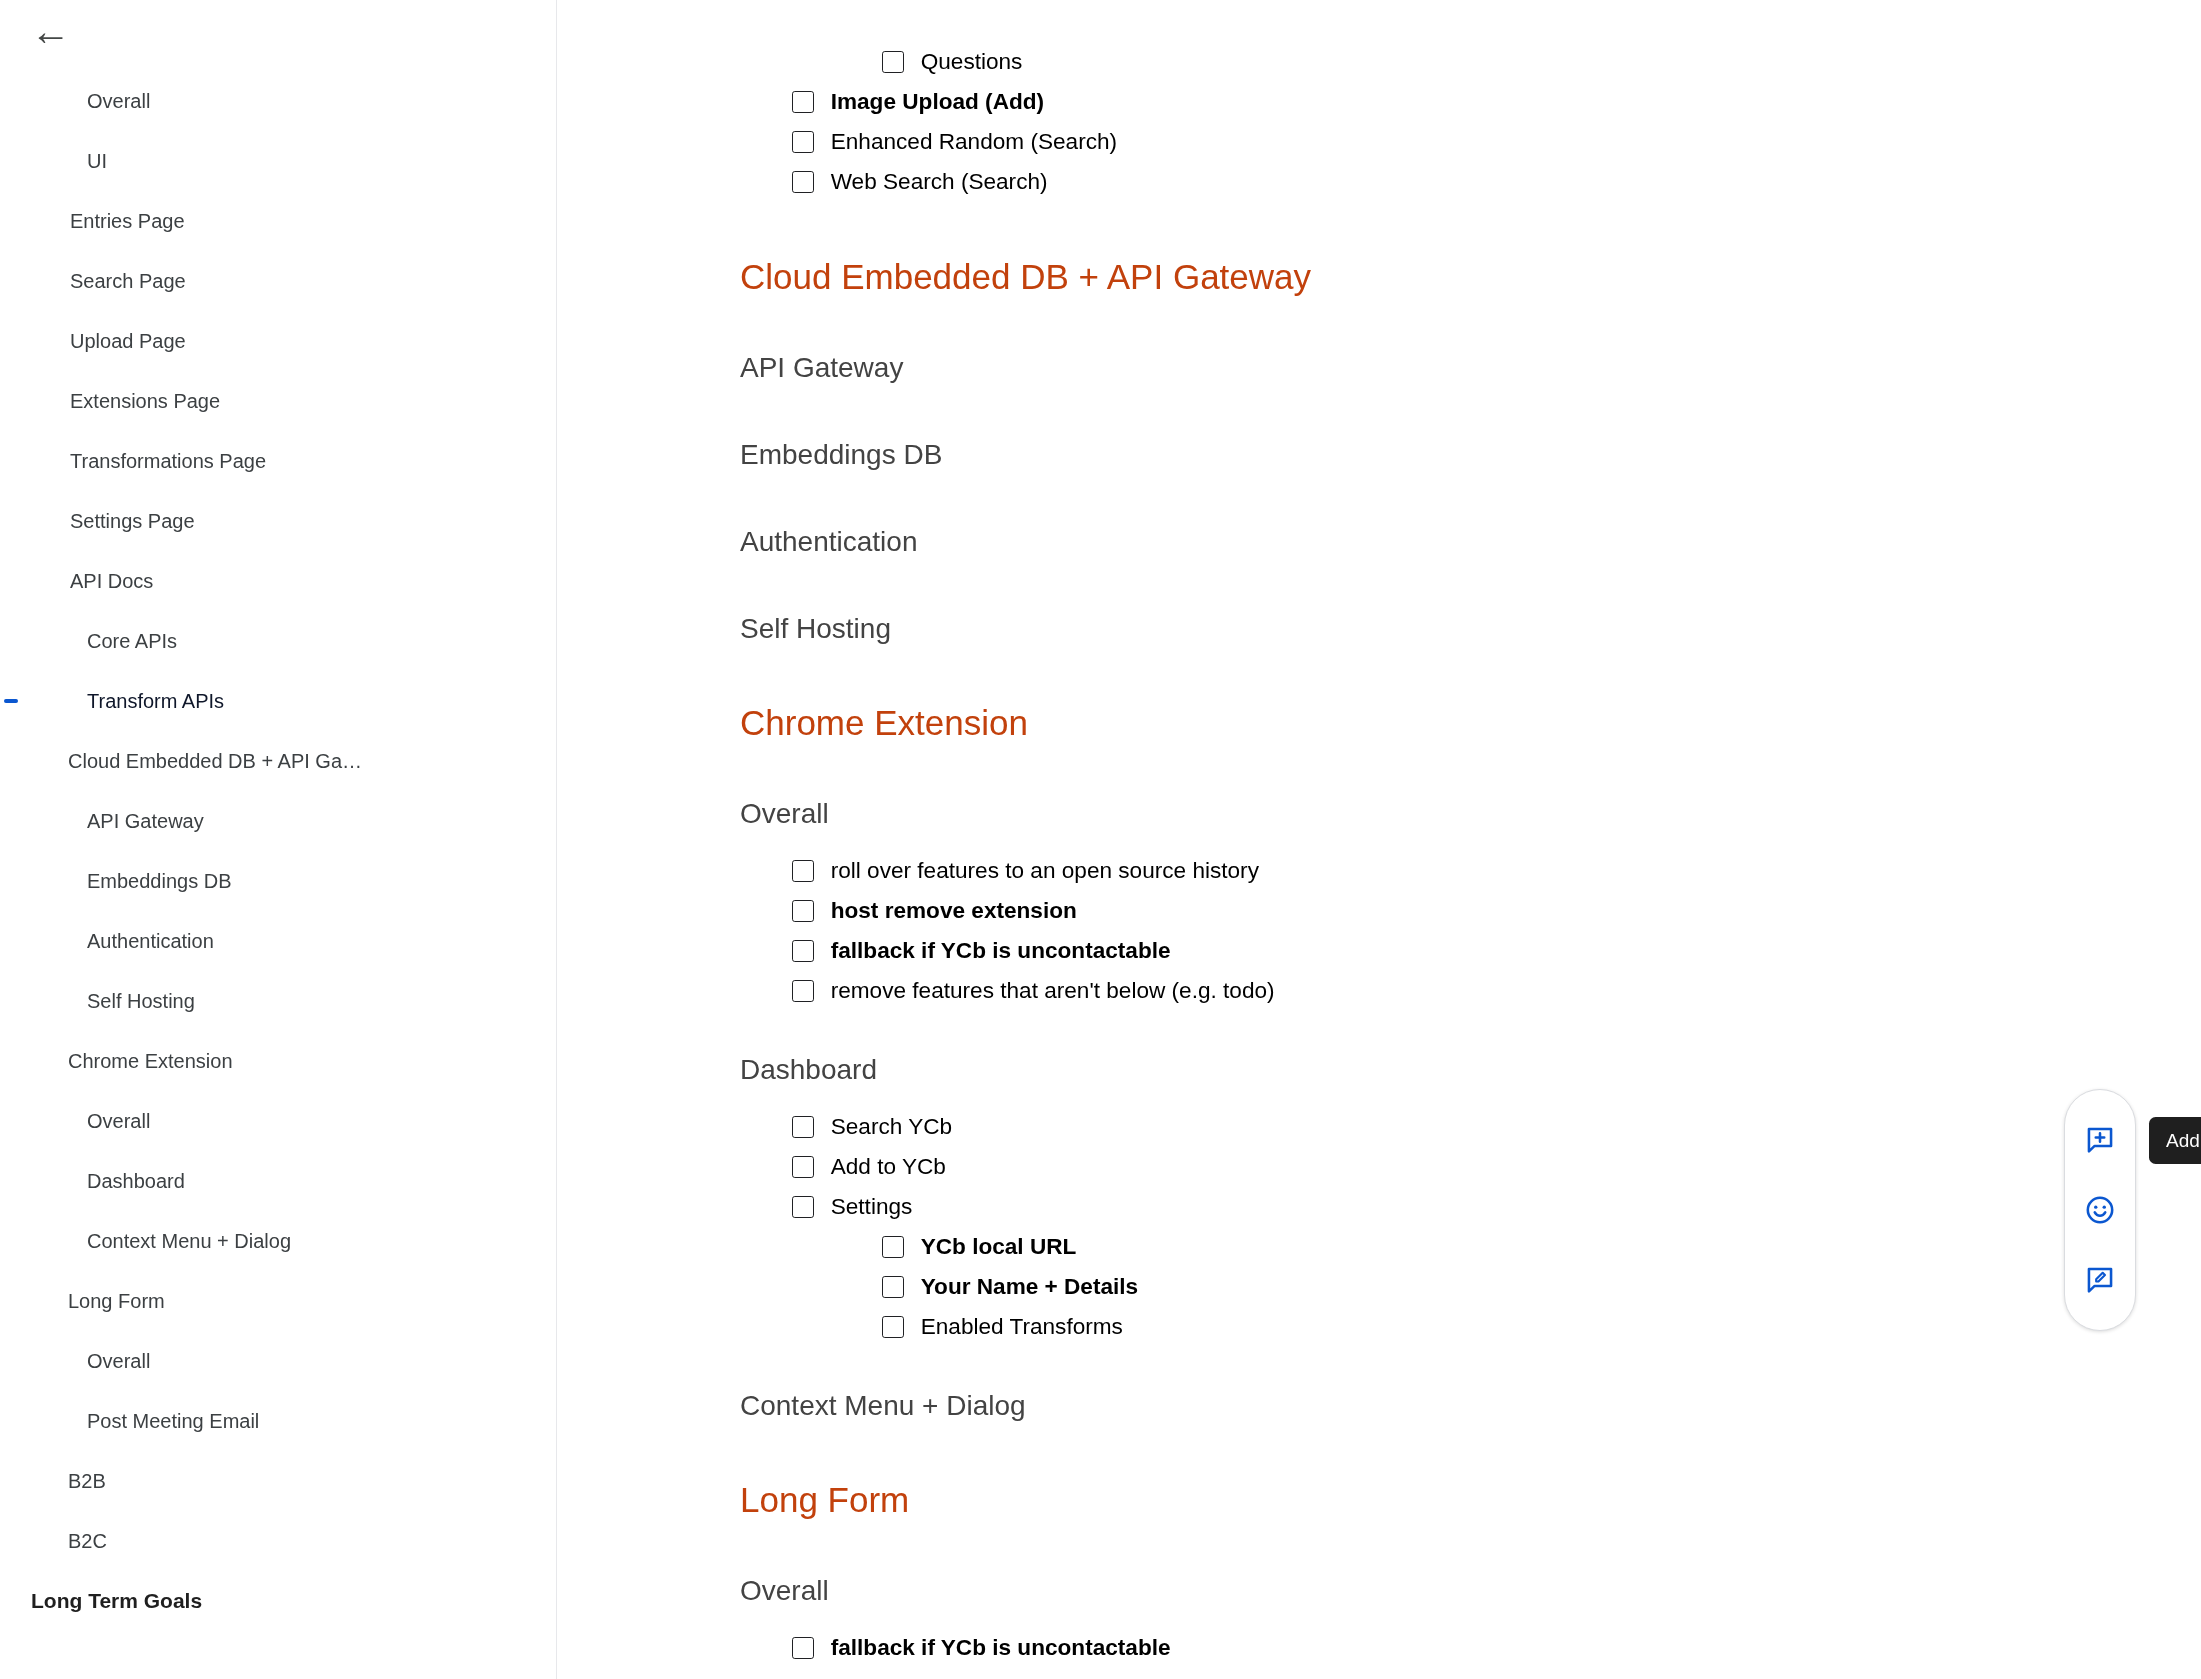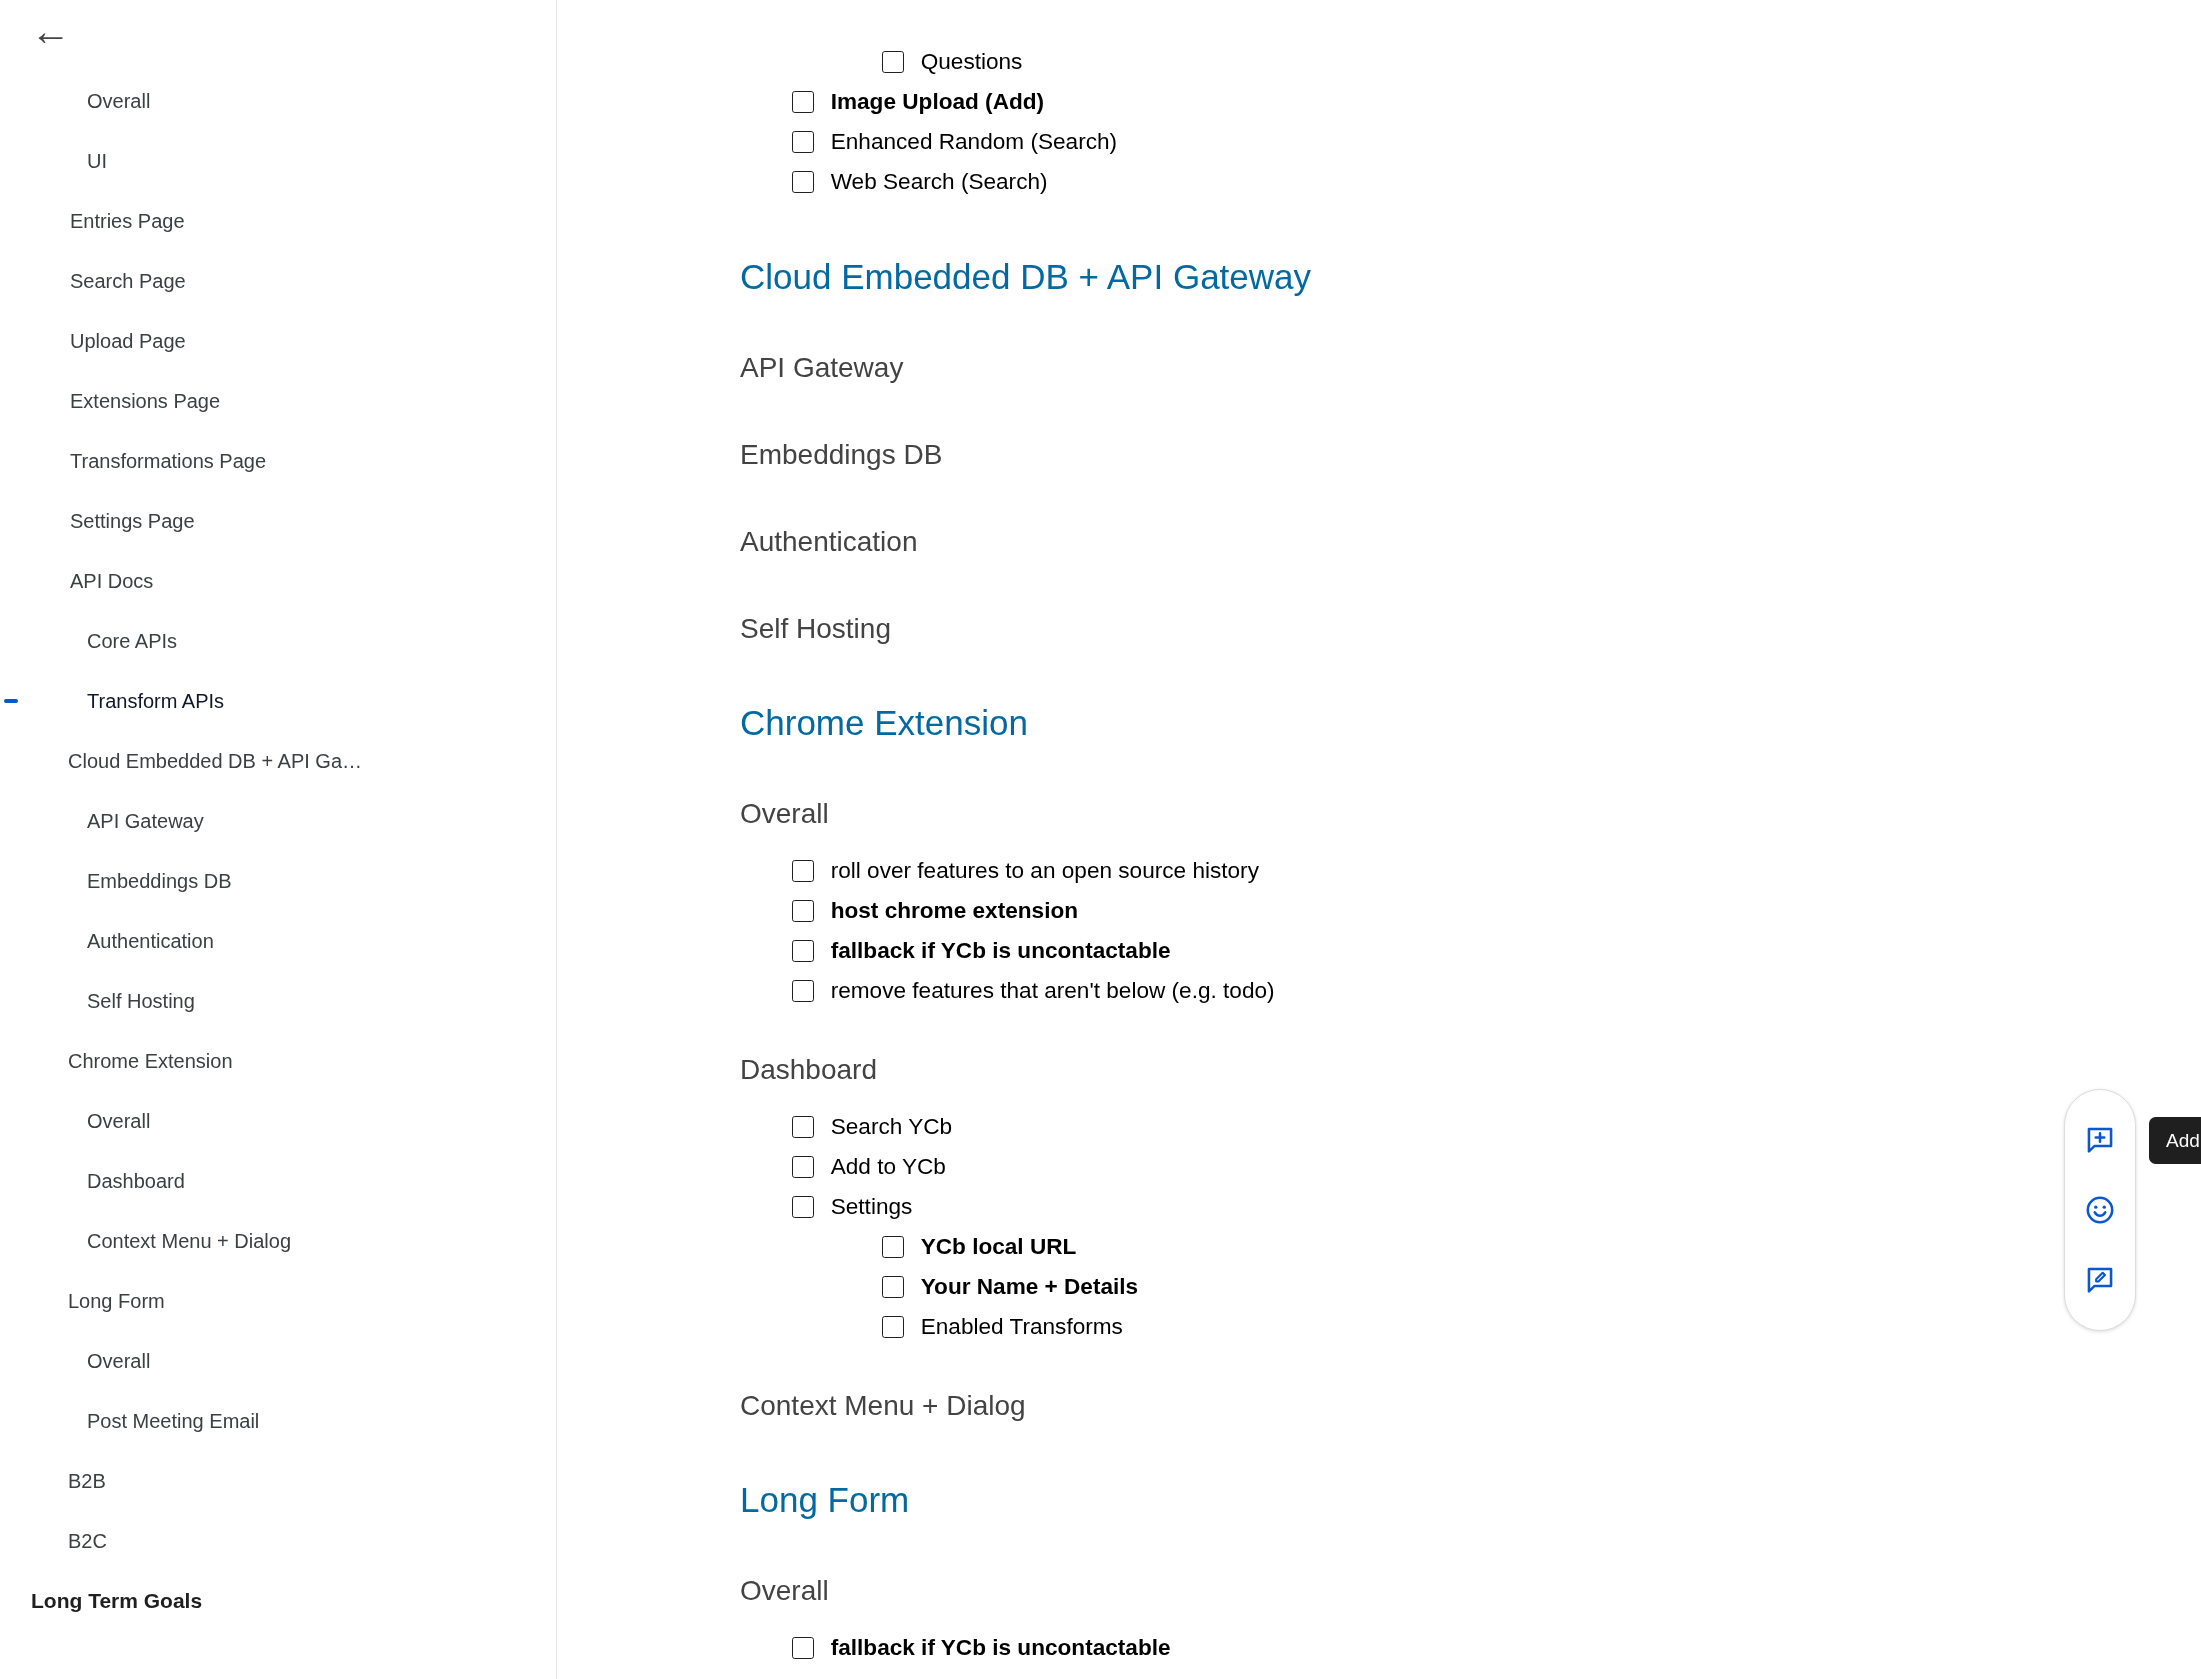--- a/index.html
+++ b/index.html
@@ -32,21 +32,21 @@
   .si.ind3 { padding-left:70px; }
   .si.active { color:#0f172a; }
   .si.active::before {
     content:""; position:absolute; left:3.8px; top:50%; margin-top:-1.9px;
     width:14px; height:3.8px; background:#0b57d0; border-radius:1.9px;
   }
 
   
   .content { position:absolute; left:740px; top:42px; width:1186px; }
   .h1 {
-    font-size:35px; font-weight:400; color:#0369a1;
+    font-size:35px; font-weight:400; color:#c2410c;
     line-height:47px; margin:51px 0 0 0; cursor:text;
   }
   .h2 {
     font-size:28px; font-weight:400; color:#434343;
     line-height:38px; margin:49px 0 0 0; cursor:text;
   }
   .checklist { margin:0; }
   .checklist + .h2 { margin-top:40px; }
   .h2 + .checklist { margin-top:18px; }
   .row {
@@ -149,21 +149,21 @@
   <div class="h1">Chrome Extension</div>
   <div class="h2">Overall</div>
 
   <div class="checklist">
     <div class="row lvl1">
       <span class="cb"></span>
       <span class="txt">roll over features to an open source history</span>
     </div>
     <div class="row lvl1 b">
       <span class="cb"></span>
-      <span class="txt">host chrome extension</span>
+      <span class="txt">host remove extension</span>
     </div>
     <div class="row lvl1 b">
       <span class="cb"></span>
       <span class="txt">fallback if YCb is uncontactable</span>
     </div>
     <div class="row lvl1">
       <span class="cb"></span>
       <span class="txt">remove features that aren't below (e.g. todo)</span>
     </div>
   </div>

